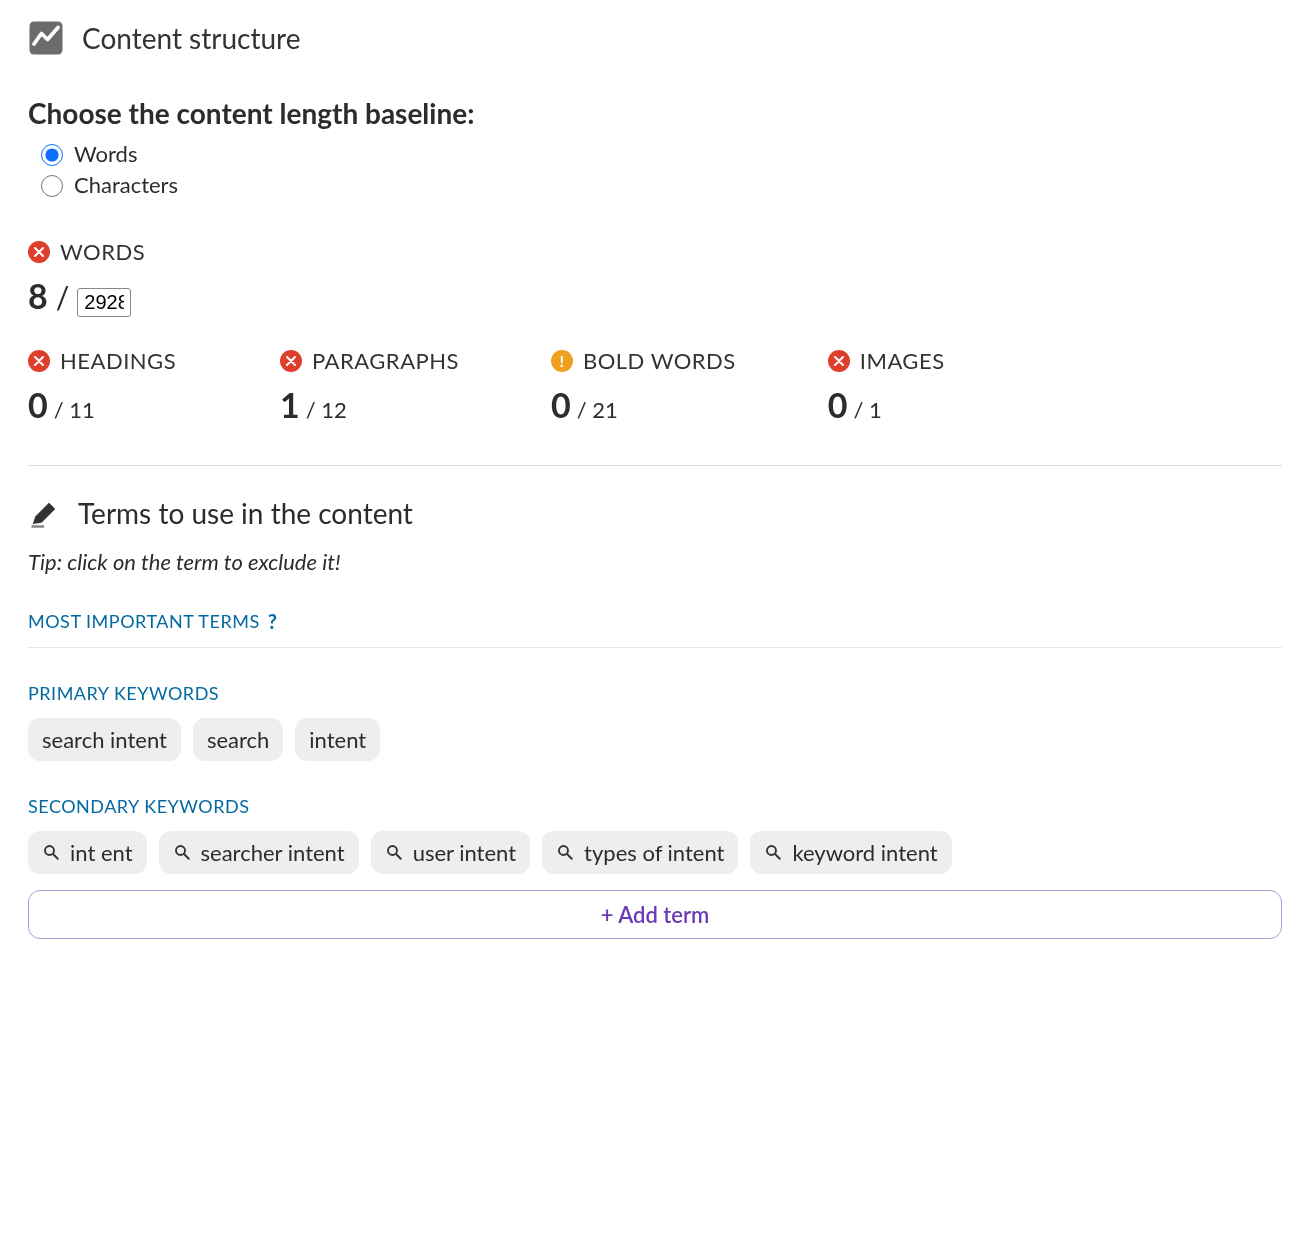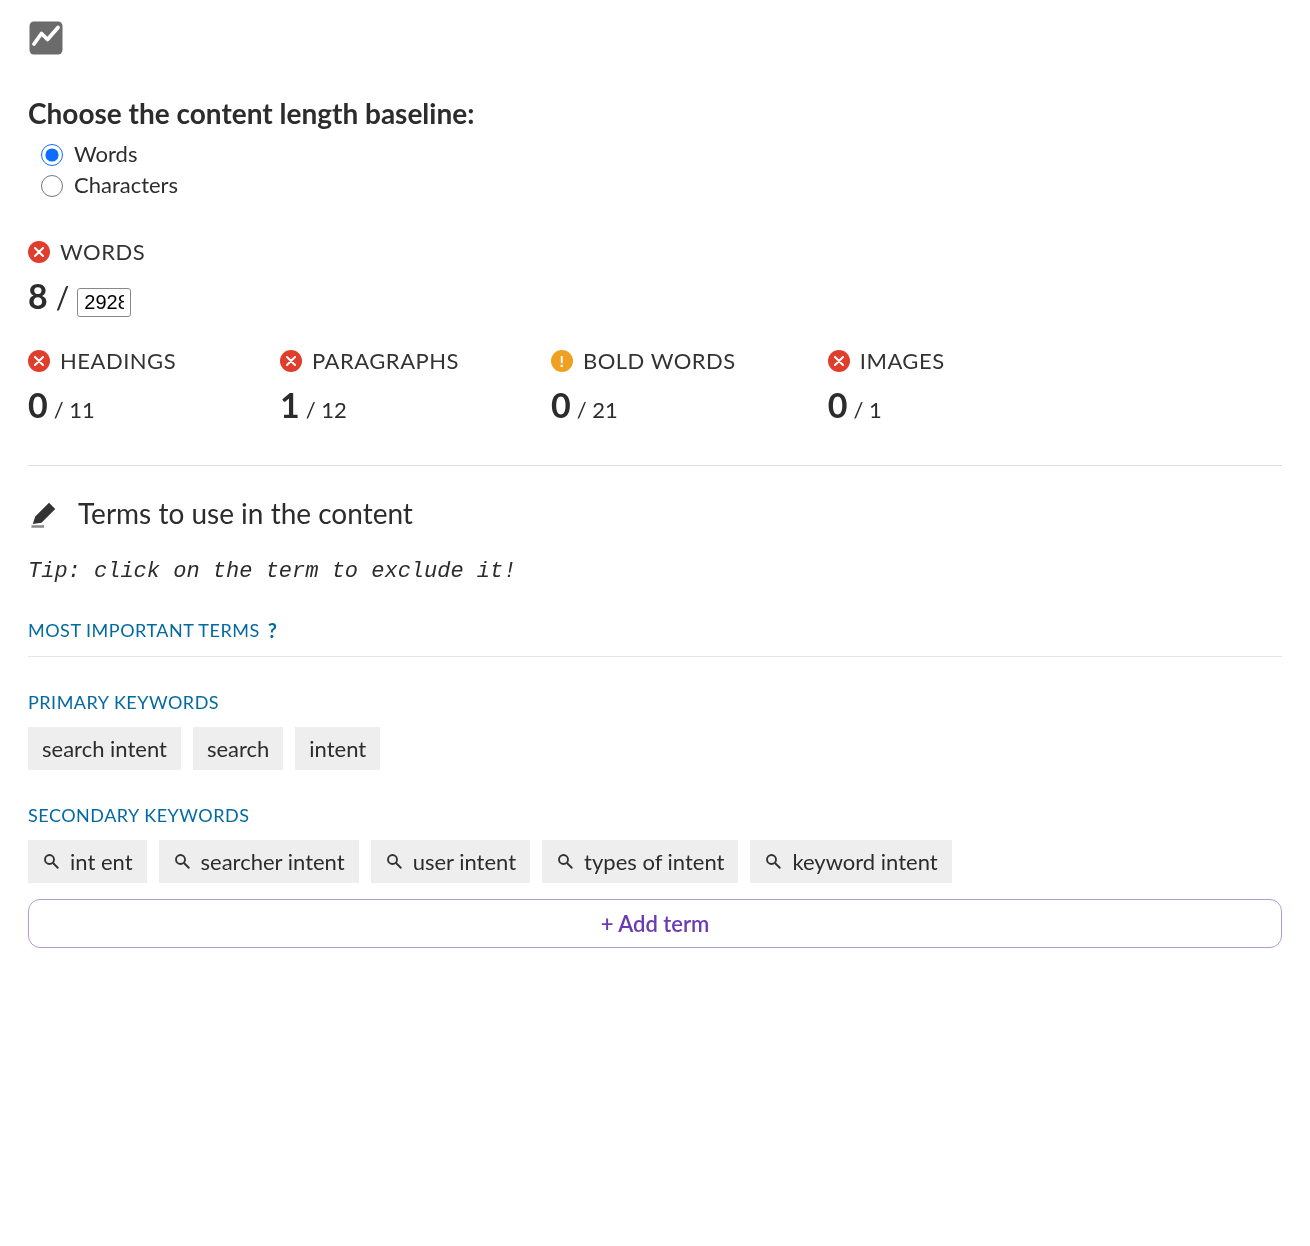--- a/index.html
+++ b/index.html
@@ -106,22 +106,21 @@
     gap: 18px;
   }
   .pencil-icon {
     width: 32px;
     height: 32px;
     display:flex; align-items:center; justify-content:center;
   }
   .tip {
     font-style: italic;
     font-size: 22px;
-    margin-top: 29px;
-    font-family: Liberation Mono, monospace;
+    margin-top: 18px;
   }
   .subhead {
     font-size: 18px;
     letter-spacing: 0.5px;
     color: #0369a1;
     margin-top: 34px;
     display:flex; align-items:center; gap:8px;
   }
   .subhead.divider-below {
     padding-bottom: 14px;
@@ -129,21 +128,21 @@
   }
   .help-q { font-weight:700; font-size:20px; cursor:pointer; }
   .chips {
     display: flex;
     flex-wrap: wrap;
     gap: 12px;
     margin-top: 14px;
   }
   .chip {
     background: #eee;
-    border-radius: 0;
+    border-radius: 12px;
     padding: 8px 14px;
     font-size: 22px;
     cursor: pointer;
     display:flex; align-items:center; gap:10px;
   }
   .chip .mag { width:18px; height:18px; flex-shrink:0; }
   .add-term {
     margin-top: 16px;
     border: 1px solid #b49ad9;
     border-radius: 12px;
@@ -158,20 +157,21 @@
 </head>
 <body>
 
 <div class="section-header">
   <span class="icon-box">
     <svg viewBox="0 0 24 24" width="36" height="36">
       <rect x="1" y="1" width="22" height="22" rx="3" fill="#6b6b6b"></rect>
       <polyline points="4,16 9,9 13,13 20,5" fill="none" stroke="#fff" stroke-width="2.5" stroke-linejoin="round" stroke-linecap="round"></polyline>
     </svg>
   </span>
+  <h1>Content structure</h1>
 </div>
 
 <div class="baseline-prompt">Choose the content length baseline:</div>
 
 <label class="radio-row">
   <input type="radio" name="baseline" checked="" style="">
   <span>Words</span>
 </label>
 <label class="radio-row">
   <input type="radio" name="baseline" style="">

